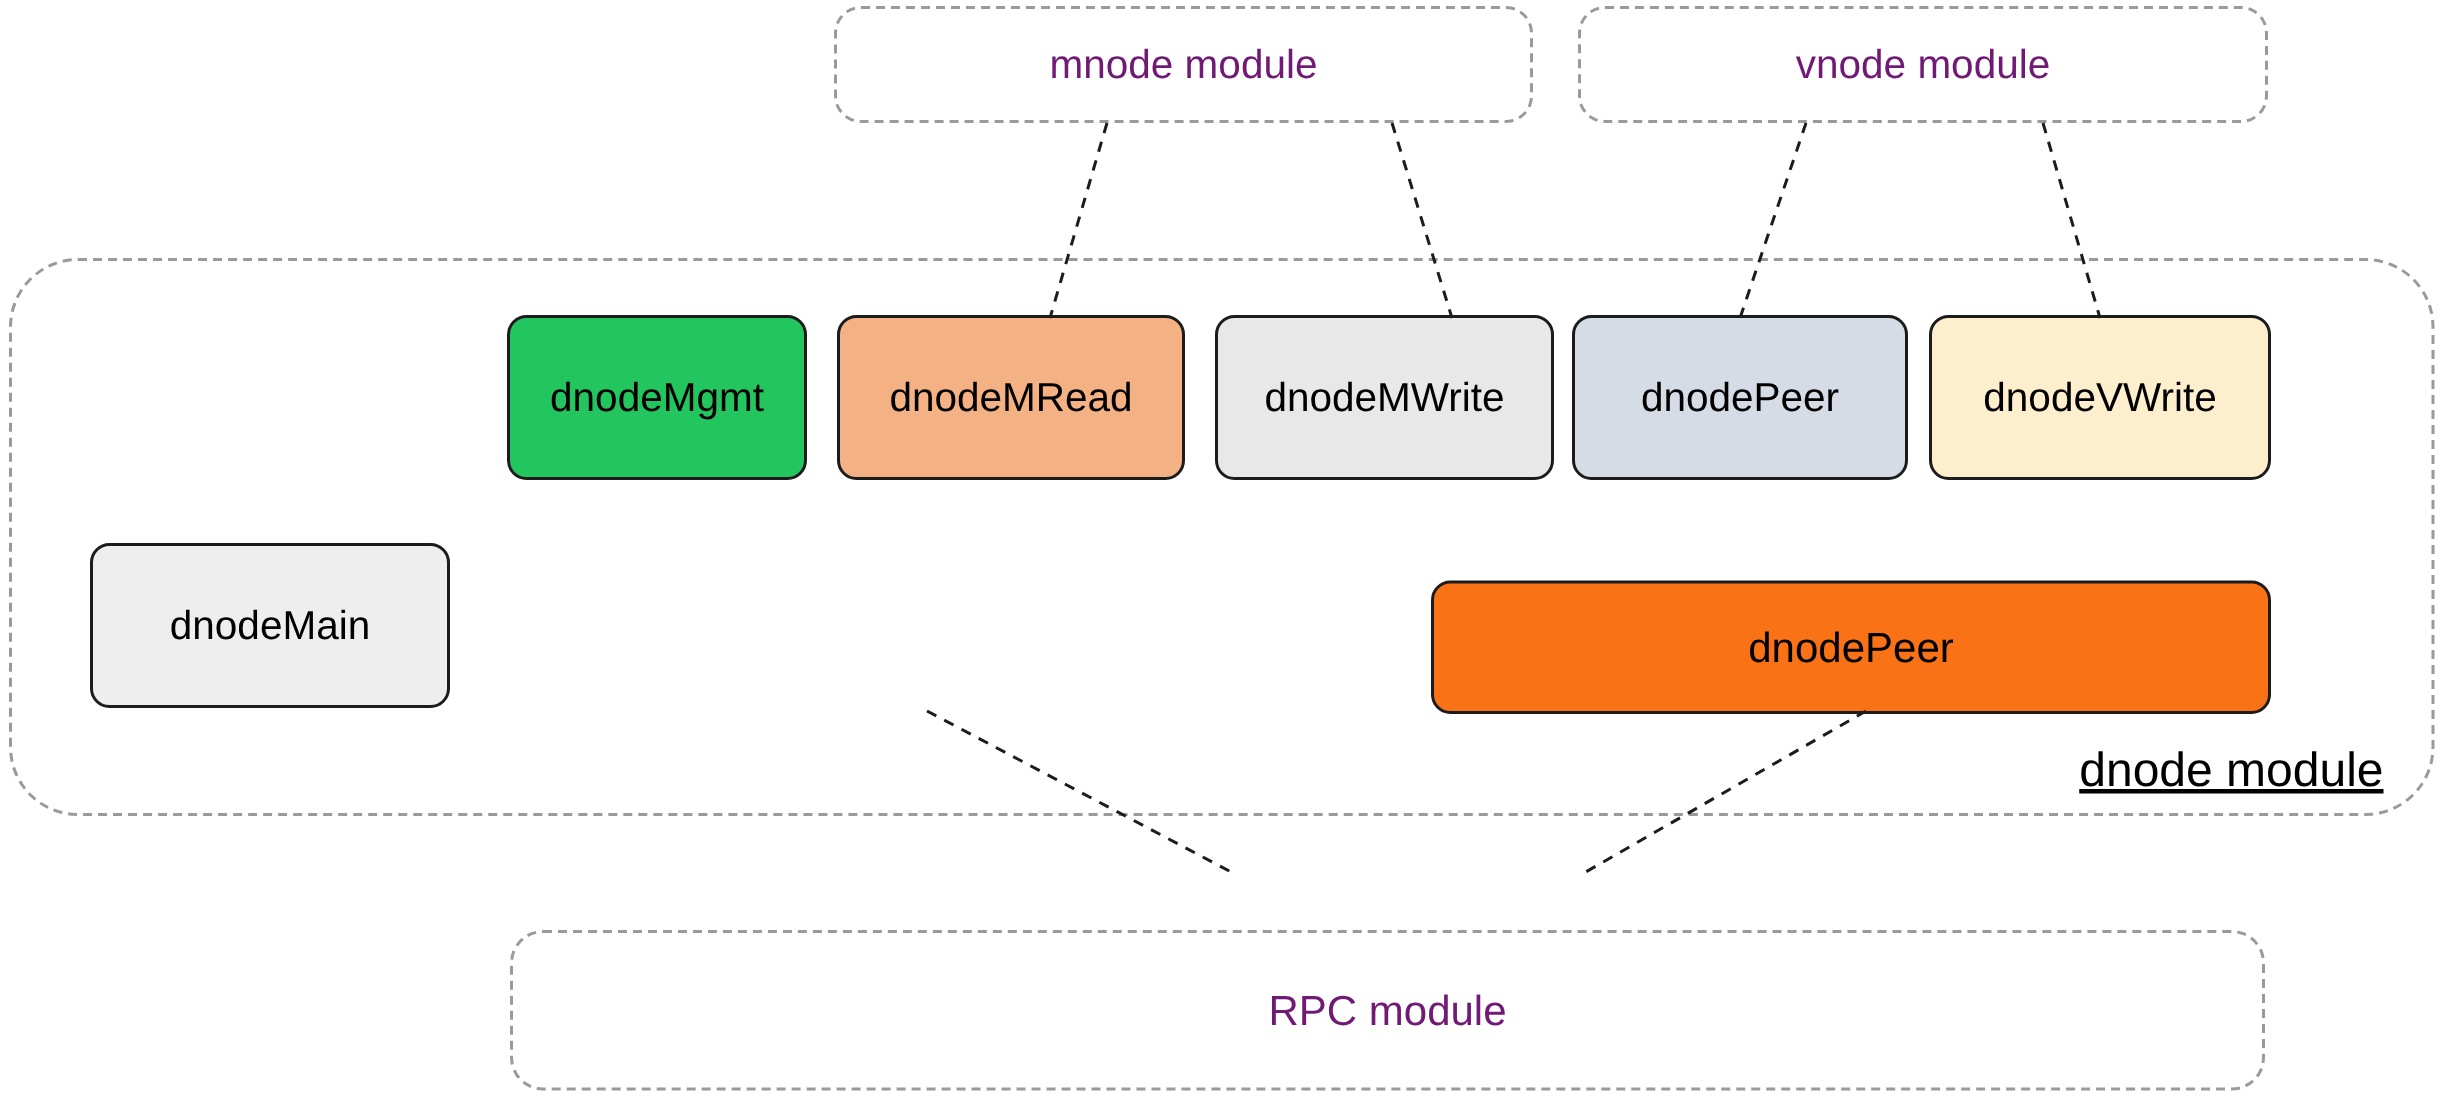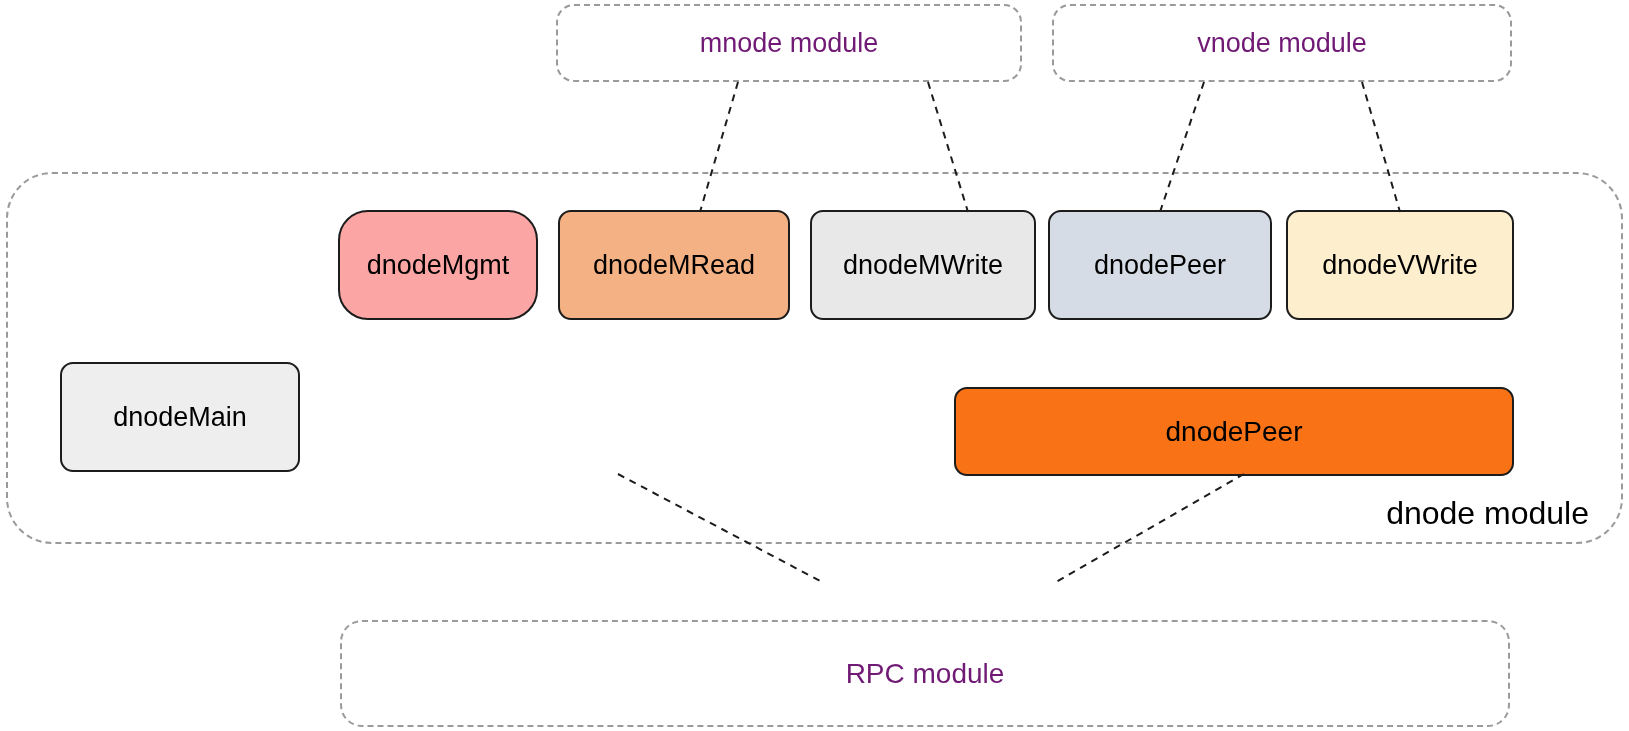--- a/index.html
+++ b/index.html
@@ -69,20 +69,21 @@
     border-radius: 46px;
     box-sizing: border-box;
   }
   #dnode-module-label {
     position: absolute;
     right: 32px;
     bottom: 10px;
     font-size: 32px;
     color: #000000;
     white-space: nowrap;
+    text-decoration: underline;
   }
 
   
   .node-box {
     position: absolute;
     border: 2px solid #1c1c1c;
     border-radius: 13px;
     box-sizing: border-box;
     display: flex;
     align-items: center;
@@ -112,21 +113,21 @@
   <div class="module-box" id="mnode-module">
     <span class="module-label">mnode module</span>
   </div>
 
   <div class="module-box" id="vnode-module">
     <span class="module-label">vnode module</span>
   </div>
 
   <div id="dnode-module">
 
-    <div class="node-box" style="left:330px; top:36px;  width:200px; height:110px; background:#fca5a5;border-radius:30px;">
+    <div class="node-box" style="left:330px; top:36px;  width:200px; height:110px; background:#22c55e;">
       <span>dnodeMgmt</span>
     </div>
     <div class="node-box" style="left:550px; top:36px;  width:232px; height:110px; background:#f4b183;">
       <span>dnodeMRead</span>
     </div>
     <div class="node-box" style="left:802px; top:36px;  width:226px; height:110px; background:#e8e8e8;">
       <span>dnodeMWrite</span>
     </div>
     <div class="node-box" style="left:1040px;top:36px;  width:224px; height:110px; background:#d6dce5;">
       <span>dnodePeer</span>

